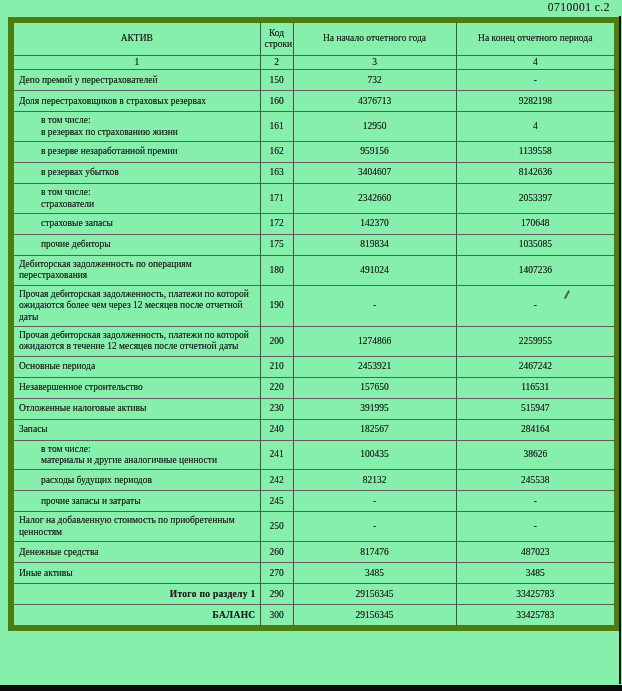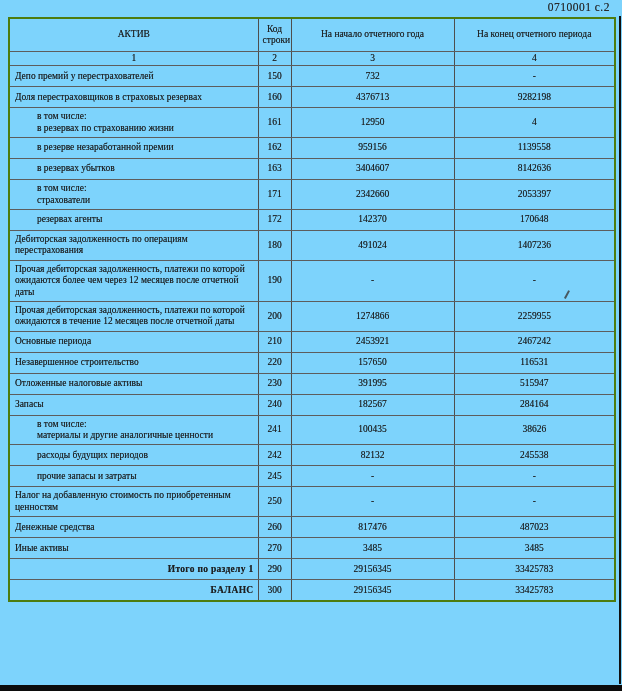--- a/index.html
+++ b/index.html
@@ -7,42 +7,42 @@
     padding: 0;
     width: 622px;
     height: 691px;
     background: #ffffff;
     overflow: hidden;
   }
   .page {
     position: relative;
     width: 622px;
     height: 691px;
-    background: #7dd3fc;
+    background: #86efac;
     font-family: "Liberation Serif", "DejaVu Serif", serif;
     color: #1f1f1f;
     text-decoration: underline;
   }
   .form-code {
     position: absolute;
     top: 1px;
     right: 12px;
     font-size: 11.5px;
     letter-spacing: 0.5px;
     color: #2a2a2a;
     text-shadow: 0 0 0.6px rgba(0,0,0,0.5);
   }
   table.balance-table {
     position: absolute;
     left: 8px;
     top: 17px;
     width: 606px;
     border-collapse: collapse;
     table-layout: fixed;
-    border: 2px solid #4d7c0f;
+    border: 6px solid #4d7c0f;
     font-size: 9.5px;
     line-height: 1.2;
   }
   .balance-table th, .balance-table td {
     border: 1px solid #4e4e4e;
     border-top-color: #5d5d5d;
     border-bottom-color: #5d5d5d;
     padding: 3px 4px;
     vertical-align: middle;
     text-shadow: 0 0 0.55px rgba(0,0,0,0.55);
@@ -162,24 +162,30 @@
     <td class="c-val">8142636</td>
   </tr>
         <tr class="indent">
     <td class="c-label">в том числе:
 страхователи</td>
     <td class="c-code">171</td>
     <td class="c-val">2342660</td>
     <td class="c-val">2053397</td>
   </tr>
         <tr class="indent">
-    <td class="c-label">резервах агенты</td>
+    <td class="c-label">страховые запасы</td>
     <td class="c-code">172</td>
     <td class="c-val">142370</td>
     <td class="c-val">170648</td>
+  </tr>
+        <tr class="indent">
+    <td class="c-label">прочие дебиторы</td>
+    <td class="c-code">175</td>
+    <td class="c-val">819834</td>
+    <td class="c-val">1035085</td>
   </tr>
         <tr>
     <td class="c-label">Дебиторская задолженность по операциям
 перестрахования</td>
     <td class="c-code">180</td>
     <td class="c-val">491024</td>
     <td class="c-val">1407236</td>
   </tr>
         <tr>
     <td class="c-label">Прочая дебиторская задолженность, платежи по которой ожидаются более чем через 12 месяцев после отчетной даты</td>

